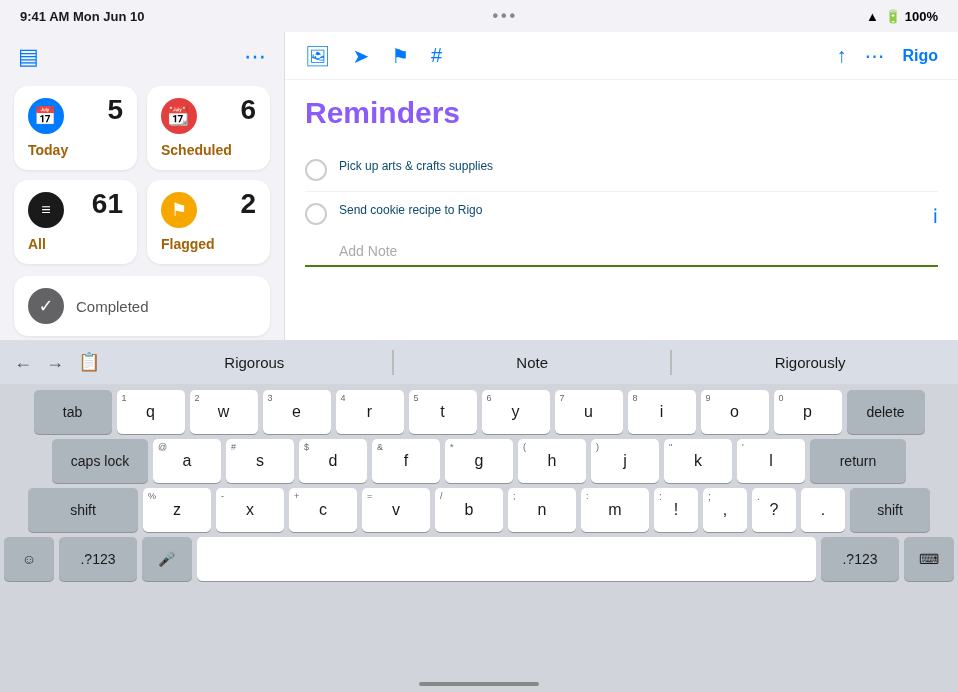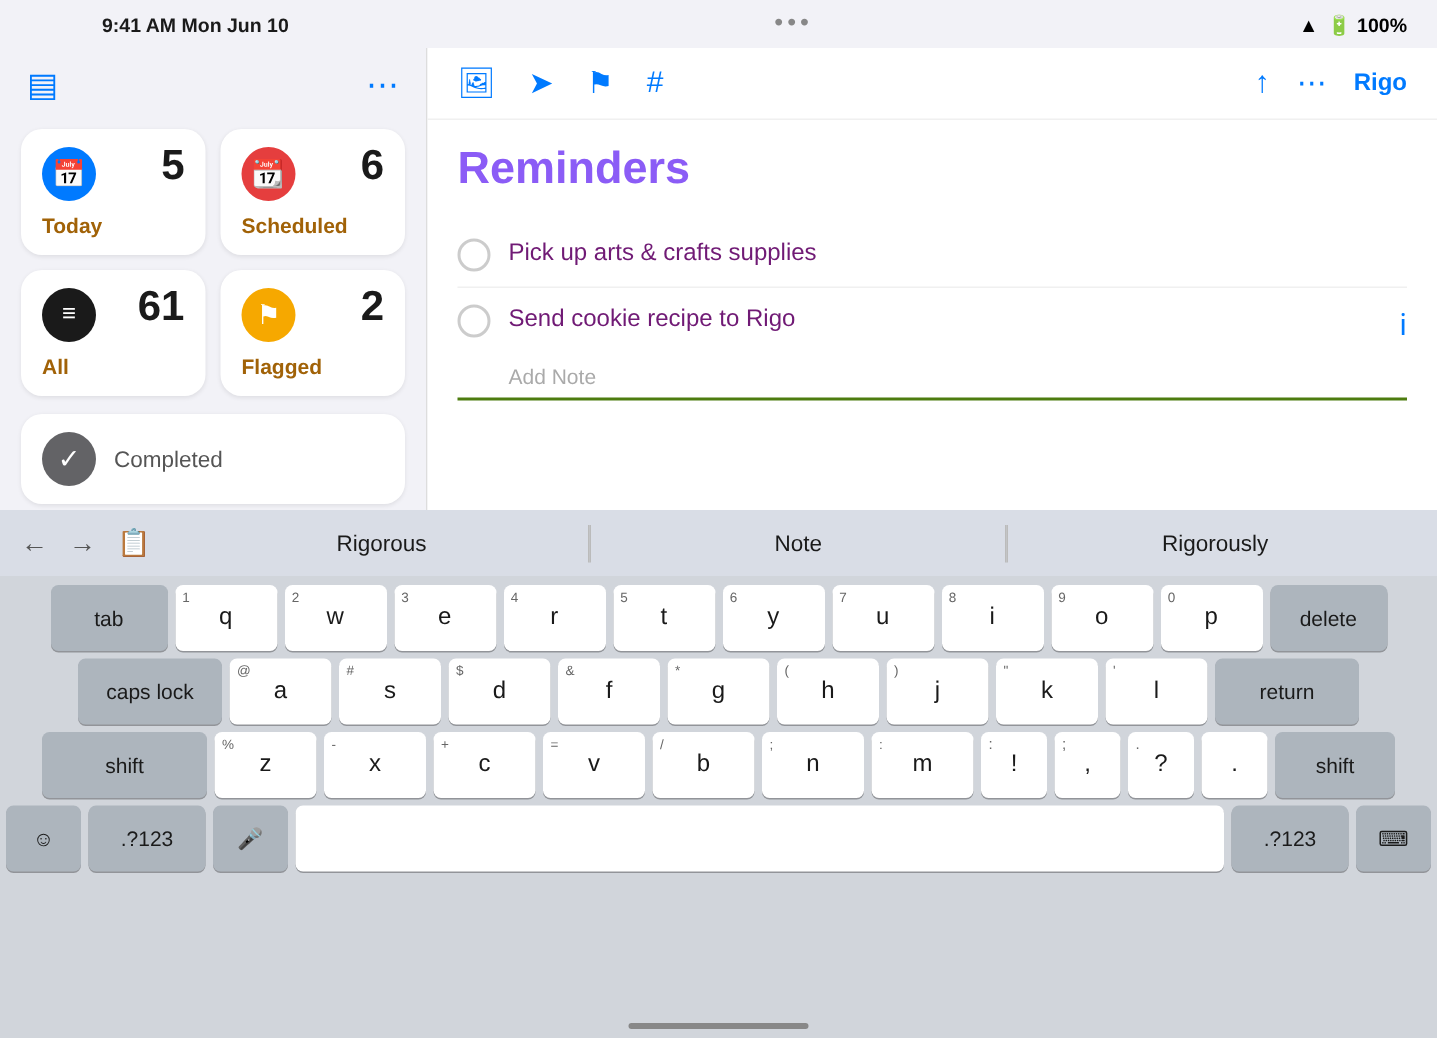--- a/index.html
+++ b/index.html
@@ -20,21 +20,21 @@
       height: 32px;
       background: #f2f2f7;
       display: flex;
       align-items: center;
       justify-content: space-between;
       padding: 0 20px;
       font-size: 13px;
       font-weight: 600;
       z-index: 10;
     }
-    .status-bar-left { color: #1a1a1a; font-weight: 600; font-size: 13px; margin-left: 48px; }
+    .status-bar-left { color: #1a1a1a; font-weight: 600; font-size: 13px; }
     .status-bar-center { color: #888; font-size: 16px; letter-spacing: 3px; }
     .status-bar-right { display: flex; align-items: center; gap: 6px; font-size: 13px; }
 
     .content-area {
       display: flex;
       flex: 1;
       height: 340px;
     }
 
     
@@ -203,22 +203,22 @@
     .reminder-checkbox {
       width: 22px;
       height: 22px;
       border-radius: 50%;
       border: 2px solid #ccc;
       flex-shrink: 0;
       margin-top: 1px;
     }
 
     .reminder-text {
-      font-size: 16px;
-      color: #701a75;
+      font-size: 12px;
+      color: #0c4a6e;
       flex: 1;
       line-height: 1.4;
     }
 
     .reminder-editing {
       border-bottom: 2px solid #4d7c0f;
     }
 
     .reminder-editing .reminder-item {
       border-bottom: none;

